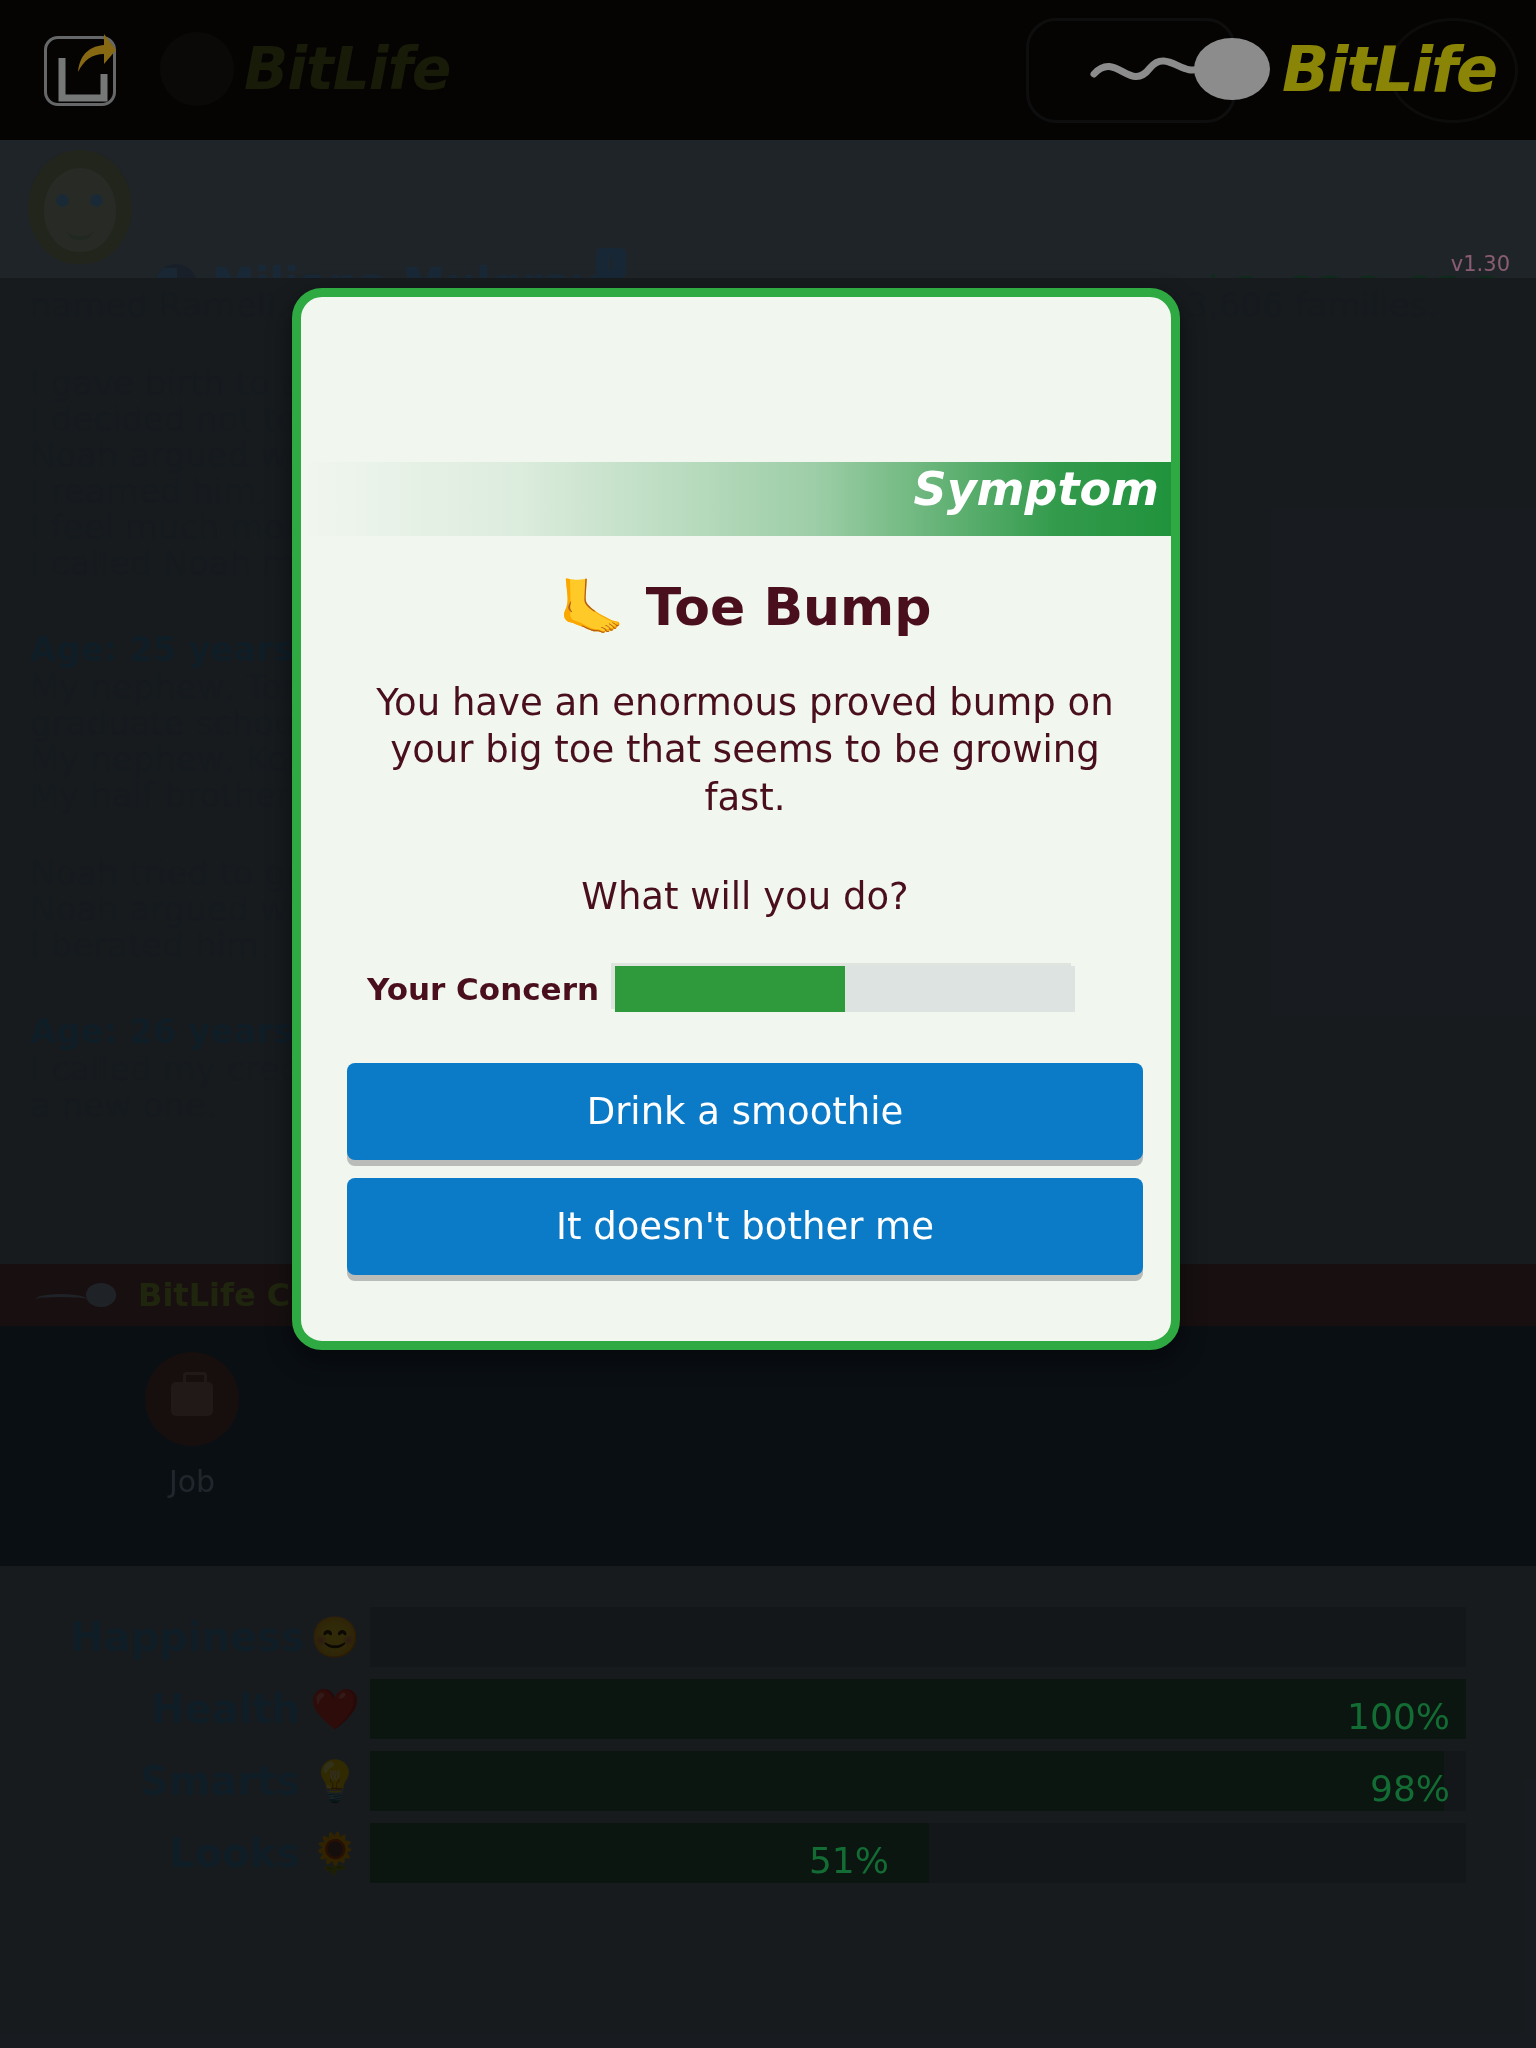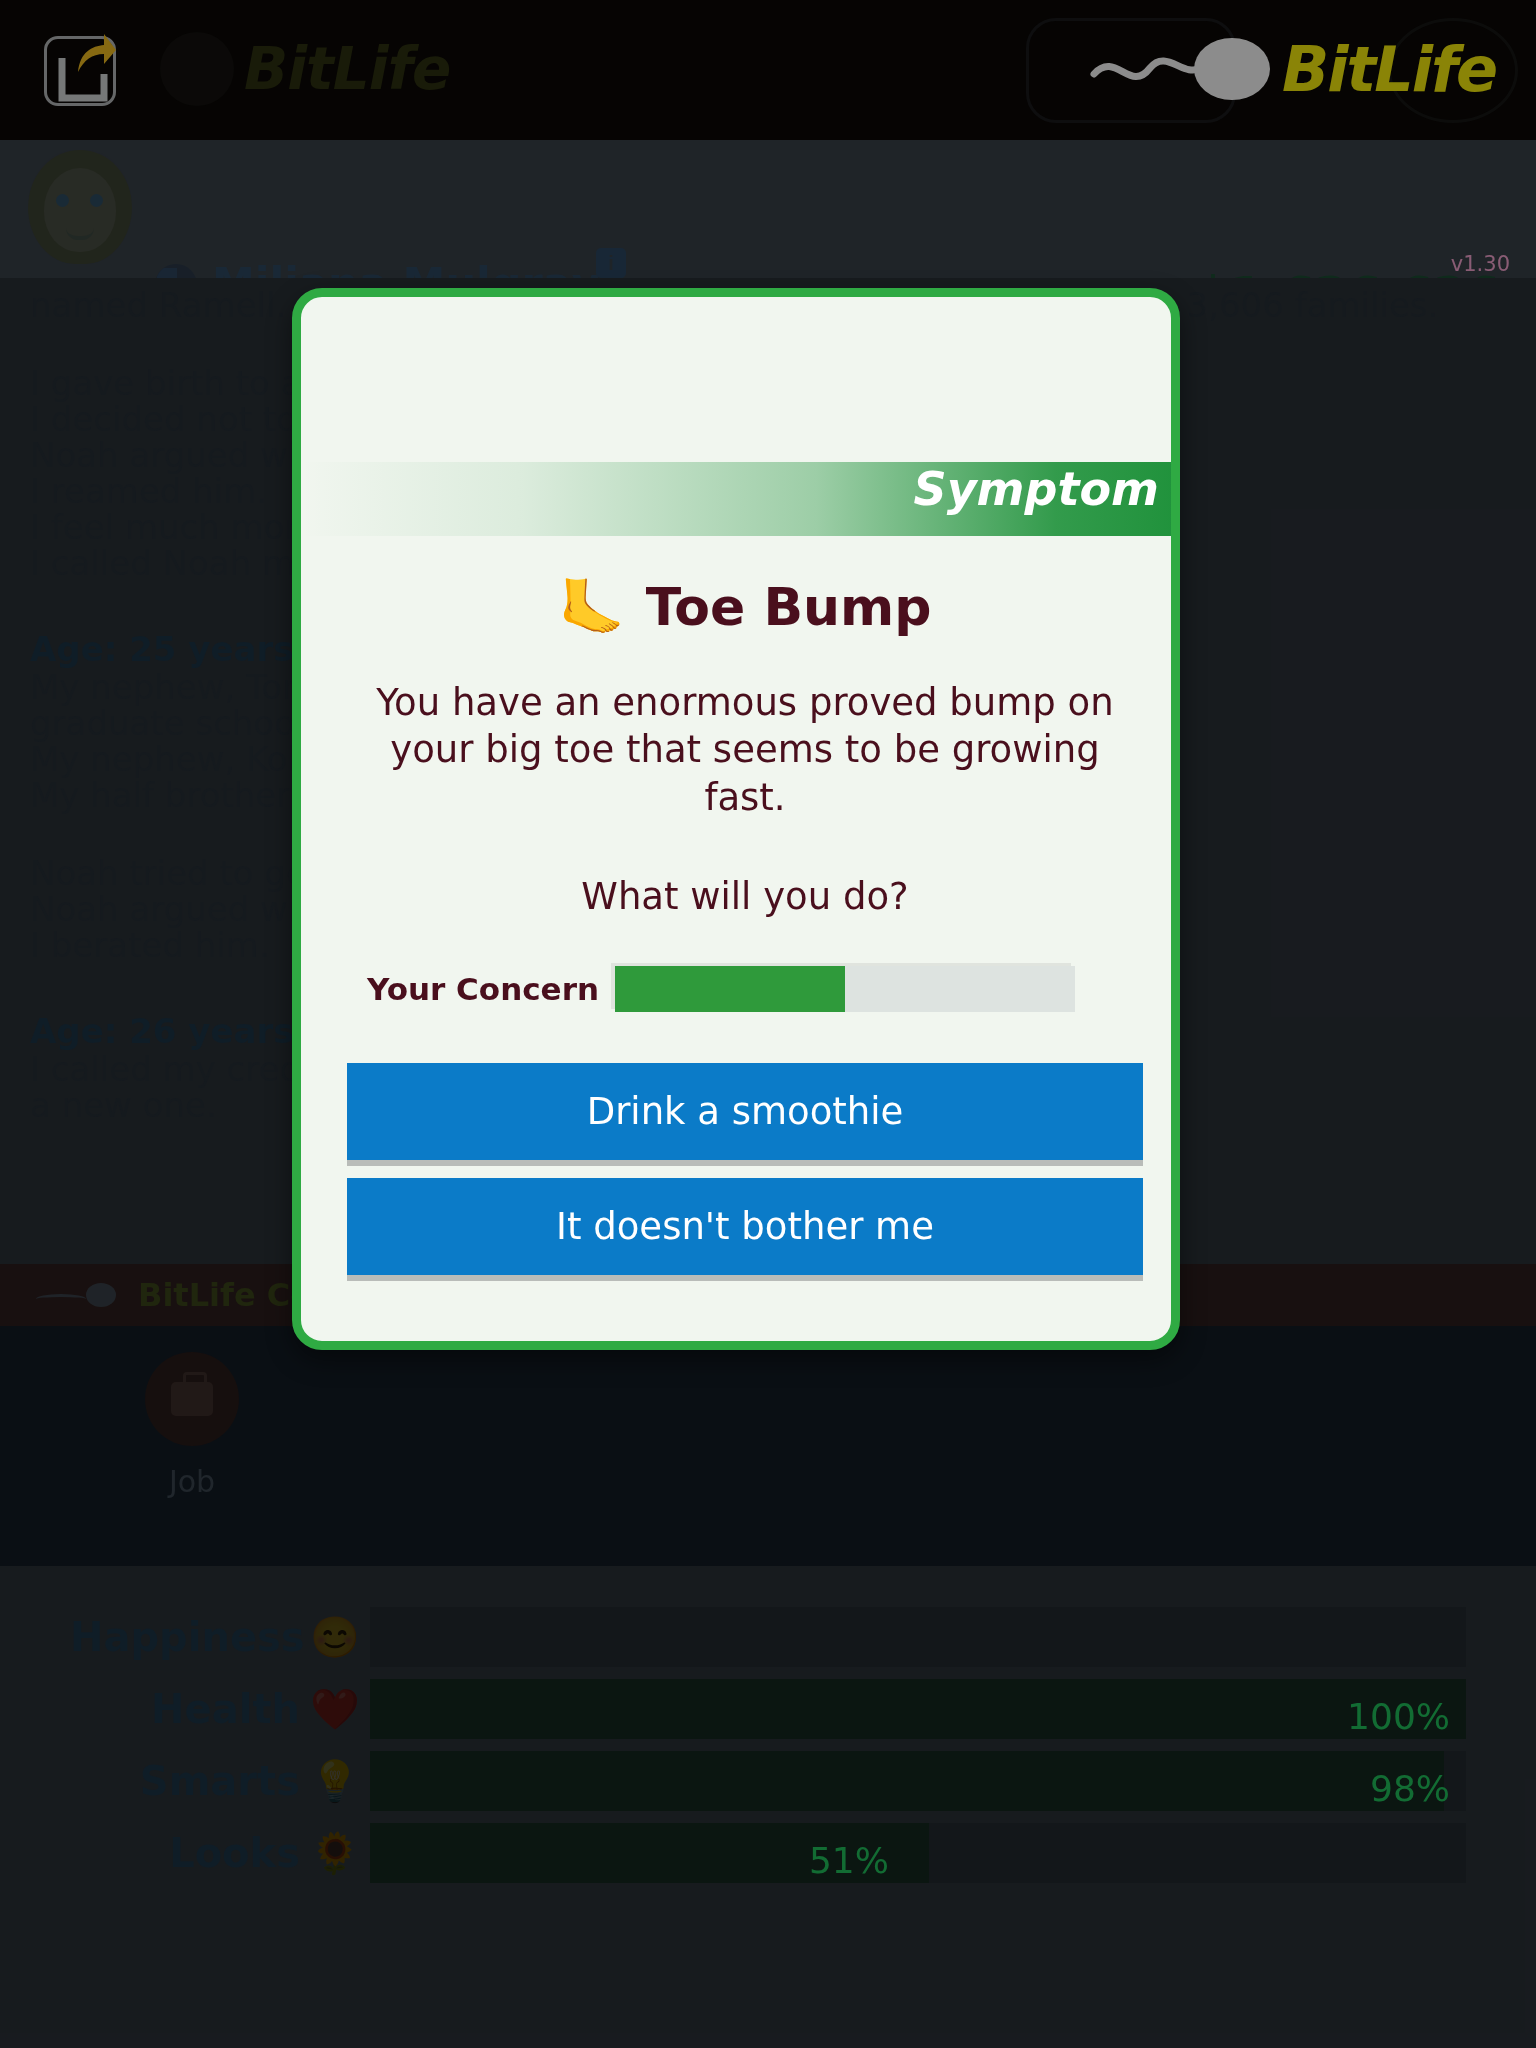--- a/index.html
+++ b/index.html
@@ -271,21 +271,21 @@
   .concern-track {
     width: 460px; height: 46px; background: #dde3e0; position: relative;
     box-shadow: -4px -3px 0 0 rgba(0,0,0,0.07);
   }
   .concern-fill { height: 100%; background: #2f9a3b; }
   .choices {
     position: absolute; left: 46px; top: 766px; width: 796px;
   }
   .choice {
     display: block; width: 796px; height: 97px; margin-bottom: 18px;
-    background: #0b7bc8; color: #ffffff; border: 0; border-radius: 0;
+    background: #0b7bc8; color: #ffffff; border: 0; border-radius: 8px;
     font-size: 37px; font-family: "DejaVu Sans", sans-serif;
     box-shadow: 0 6px 0 0 #b9bcb9;
     cursor: pointer;
   }
 </style>
 </head>
 <body>
 
 <div id="root">
 

